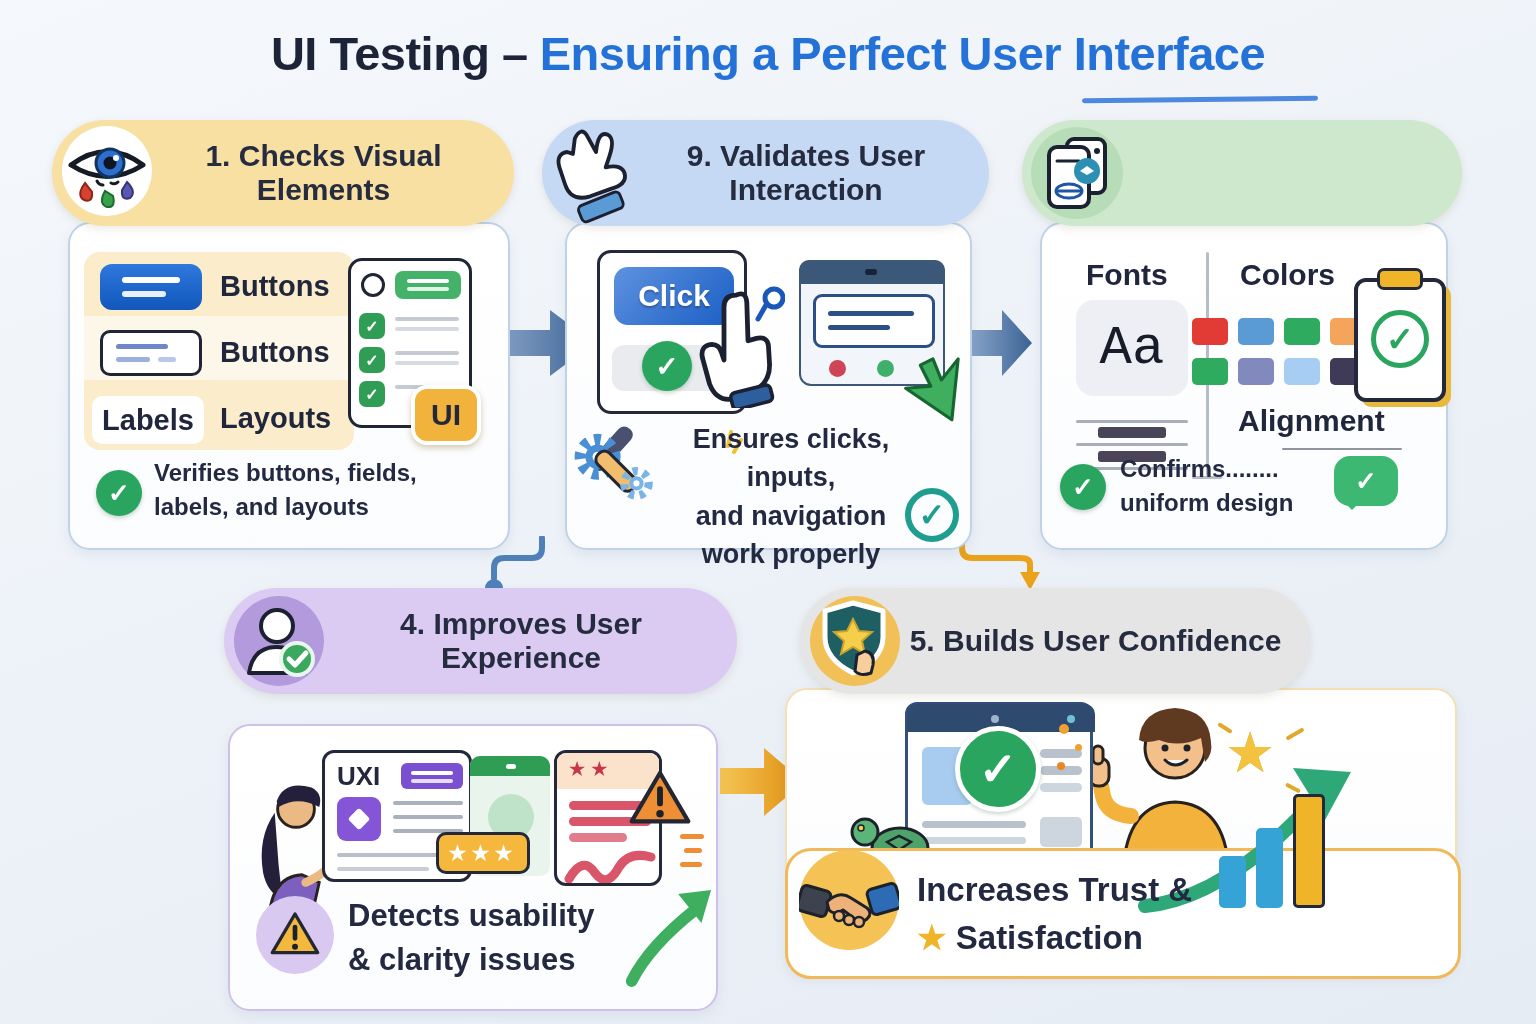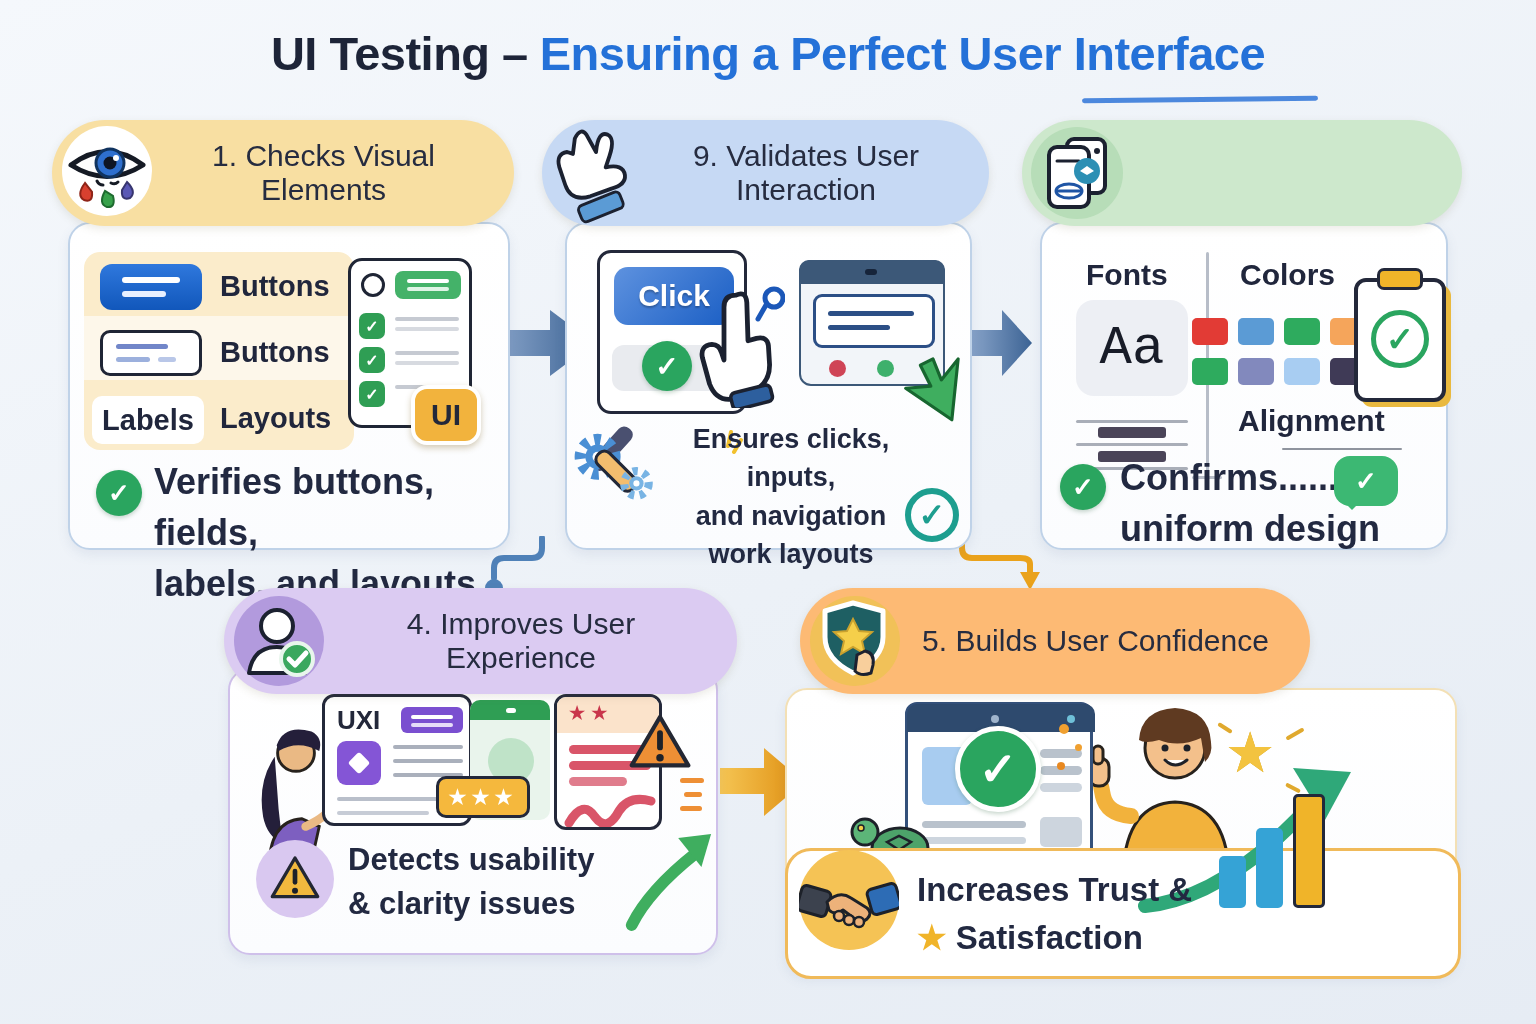--- a/index.html
+++ b/index.html
@@ -7,24 +7,24 @@
 body{font-family:"Liberation Sans",sans-serif;background:linear-gradient(160deg,#f5f8fc 0%,#ecf1f7 55%,#e6ecf4 100%);overflow:hidden}
 #stage{position:relative;width:1536px;height:1024px}
 svg{display:block}
 i.ln{display:block;position:absolute;border-radius:3px}
 #title{position:absolute;left:0;top:26px;width:100%;text-align:center;font-size:47px;font-weight:800;letter-spacing:-0.5px}
 #title .td{color:#1d2438;margin-right:12px}
 #title .tb{color:#2471d8}
 #title-underline{position:absolute;left:1082px;top:97px;width:236px;height:5px;background:#2f74d8;border-radius:3px;opacity:.85;transform:rotate(-.6deg)}
 .card{position:absolute;background:linear-gradient(180deg,#ffffff,#fbfcfe);border:2px solid #bfd2e8;border-radius:22px;box-shadow:0 5px 12px rgba(90,110,150,.10)}
 .pill{position:absolute;height:106px;border-radius:58px;display:flex;align-items:center;box-shadow:0 3px 8px rgba(110,105,70,.14)}
-.pill h2{flex:1;text-align:center;font-size:30px;line-height:1.13;font-weight:400;color:#262c40;padding:0 26px 0 4px}
+.pill h2{flex:1;text-align:center;font-size:30px;line-height:1.13;font-weight:700;color:#262c40;padding:0 26px 0 4px}
 .picon{width:96px;height:96px;margin-left:7px;flex:0 0 auto}
 .lbl{font-size:29px;font-weight:700;color:#20263c}
-.capt{position:absolute;font-size:36px;font-weight:600;color:#222941;line-height:1.42}
+.capt{position:absolute;font-size:24px;font-weight:600;color:#222941;line-height:1.42}
 .capt b{font-weight:800}
 .chk{position:absolute;border-radius:50%;background:#2aa55f;color:#fff;display:flex;align-items:center;justify-content:center;font-weight:900;box-shadow:0 2px 4px rgba(30,90,50,.25)}
 .chk-sq{position:absolute;width:26px;height:26px;border-radius:7px;background:#2f9e54;color:#fff;font-size:16px;font-weight:900;display:flex;align-items:center;justify-content:center}
 .ring{position:absolute;width:54px;height:54px;border:6px solid #1d9e8f;border-radius:50%;color:#1d9e8f;font-size:32px;font-weight:900;display:flex;align-items:center;justify-content:center;background:transparent}
 .ring-g{position:absolute;width:58px;height:58px;border:5px solid #2aa55f;border-radius:50%;color:#2aa55f;font-size:34px;font-weight:900;display:flex;align-items:center;justify-content:center}
 .bubble{position:absolute;width:64px;height:50px;background:#3cb873;border-radius:16px;color:#fff;font-size:26px;font-weight:900;display:flex;align-items:center;justify-content:center}
 .bubble::after{content:"";position:absolute;left:10px;bottom:-12px;border:8px solid transparent;border-top-color:#3cb873}
 .sw{position:absolute;width:36px;height:27px;border-radius:5px}
 .ui-badge{position:absolute;right:-12px;bottom:-20px;width:70px;height:60px;background:#f2b33d;border:4px solid #fff;border-radius:16px;display:flex;align-items:center;justify-content:center;font-size:30px;font-weight:900;color:#23283a;box-shadow:0 3px 6px rgba(120,90,20,.3)}
 .abs{position:absolute}
@@ -163,21 +163,21 @@
       <circle cx="28" cy="38" r="12" fill="#4a8fd4"></circle>
         <circle cx="28" cy="38" r="5" fill="#fff"></circle>
       <rect x="38" y="28" width="16" height="48" rx="7" transform="rotate(-45 46 52)" fill="#f3bd6e" stroke="#222838" stroke-width="3"></rect>
       <circle cx="66" cy="64" r="12" fill="none" stroke="#79b4e4" stroke-width="8" stroke-dasharray="5 5.5"></circle>
       <circle cx="66" cy="64" r="7" fill="#79b4e4"></circle>
         <circle cx="66" cy="64" r="3" fill="#fff"></circle>
     </svg>
     <div class="capt" style="left:78px;top:196px;width:292px;text-align:center;font-weight:800;font-size:27px">
       <span>Ensures clicks, inputs,</span><br>
       <span>and navigation</span><br>
-      <span>work layouts</span>
+      <span>work properly</span>
     </div>
     <div class="ring" style="left:338px;top:264px">✓</div>
   </section>
 
   <section class="card" style="left:1040px;top:222px;width:408px;height:328px">
     <i class="ln" style="left:164px;top:28px;width:3px;height:224px;background:#b7bdc8"></i>
     <i class="ln" style="left:150px;top:96px;width:30px;height:3px;background:#b7bdc8"></i>
     <i class="ln" style="left:150px;top:252px;width:30px;height:3px;background:#b7bdc8"></i>
 
     <div class="lbl abs" style="left:44px;top:34px;font-size:30px">Fonts</div>
@@ -212,21 +212,21 @@
     <div class="chk" style="left:18px;top:240px;width:46px;height:46px;font-size:26px">✓</div>
     <div class="capt" style="left:78px;top:228px;width:330px;font-weight:800">
       <span>Confirms........</span><br>
       <span>uniform design</span>
     </div>
     <div class="bubble" style="left:292px;top:232px">
       <span>✓</span>
     </div>
   </section>
 
-  <section class="card" style="left:228px;top:668px;width:490px;height:287px;border-color:#cfc0ea">
+  <section class="card" style="left:228px;top:724px;width:490px;height:287px;border-color:#cfc0ea">
     <svg class="abs" style="left:14px;top:50px" width="105" height="150" viewBox="0 0 105 155">
       <path d="M30 38 Q12 64 18 100 Q22 120 38 128 L34 92 Z" fill="#241f3a"></path>
       <circle cx="52" cy="34" r="19" fill="#eab984" stroke="#27221d" stroke-width="3"></circle>
       <path d="M32 26 Q40 4 68 12 Q80 18 76 32 Q54 20 34 32 Z" fill="#241f3a"></path>
       <path d="M24 155 Q24 104 58 102 L76 110 L66 155 Z" fill="#7d5fc0" stroke="#27221d" stroke-width="3"></path>
       <path d="M62 110 Q86 100 94 82" stroke="#eab984" stroke-width="9" fill="none" stroke-linecap="round"></path>
     </svg>
 
     <div class="abs" style="left:92px;top:24px;width:150px;height:132px;background:#fff;border:3px solid #23283a;border-radius:12px">
       <span class="abs" style="left:12px;top:8px;font-size:26px;font-weight:800;color:#23283a">UXI</span>
@@ -416,21 +416,21 @@
         <circle cx="48" cy="48" r="45" fill="#b29add"></circle>
         <circle cx="46" cy="33" r="16" fill="#fff" stroke="#1b2130" stroke-width="4"></circle>
         <path d="M18 80 Q22 54 46 54 Q70 54 74 80 Z" fill="#fff" stroke="#1b2130" stroke-width="4" stroke-linejoin="round"></path>
         <circle cx="66" cy="66" r="16" fill="#3aa85e" stroke="#e8f6ec" stroke-width="4"></circle>
         <path d="M58 66 L64 72 L75 60" stroke="#fff" stroke-width="5" fill="none" stroke-linecap="round" stroke-linejoin="round"></path>
       </svg>
     </div>
     <h2>4. Improves User Experience</h2>
   </div>
 
-  <div class="pill" style="left:800px;top:588px;width:510px;background:#fdba74">
+  <div class="pill" style="left:800px;top:588px;width:510px;background:#e5e5e5">
     <div class="picon">
       <svg width="96" height="96" viewBox="0 0 96 96">
         <circle cx="48" cy="48" r="45" fill="#f1c158"></circle>
         <path d="M46 10 L76 18 V44 Q76 66 46 80 Q18 66 18 44 V18 Z" fill="#1e5f63" stroke="#ffffff" stroke-width="5" stroke-linejoin="round"></path>
         <path d="M46 26 L52 38 L65 39 L55 48 L58 61 L46 54 L34 61 L37 48 L27 39 L40 38 Z" fill="#f5cf4a" stroke="#caa22e" stroke-width="2"></path>
         <path d="M58 58 Q68 60 66 72 L64 80 Q54 84 48 78 L50 62 Z" fill="#f8cf9c" stroke="#1b2130" stroke-width="3"></path>
       </svg>
     </div>
     <h2>5. Builds User Confidence</h2>
   </div>

